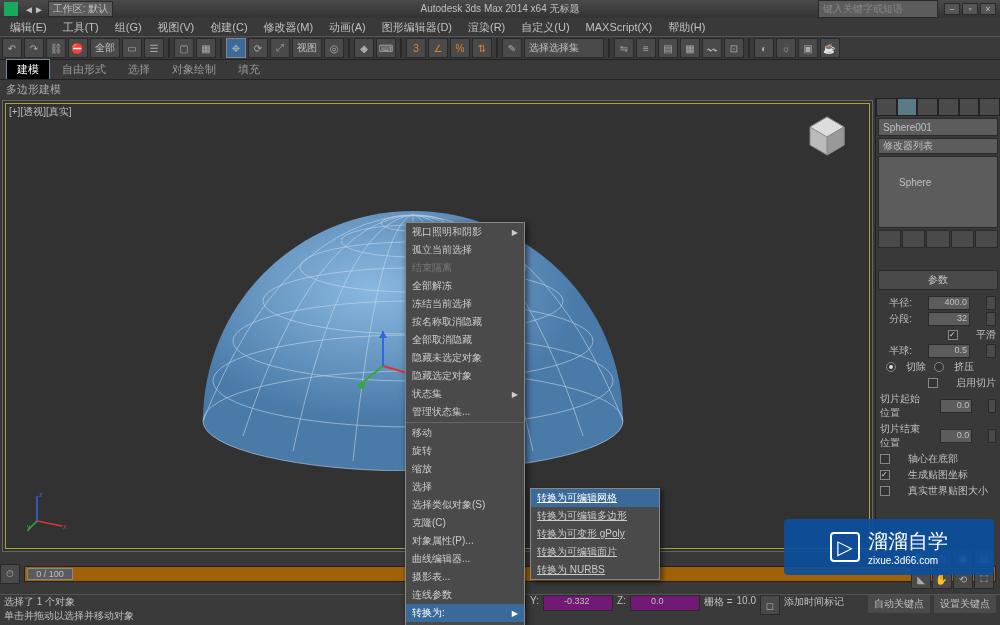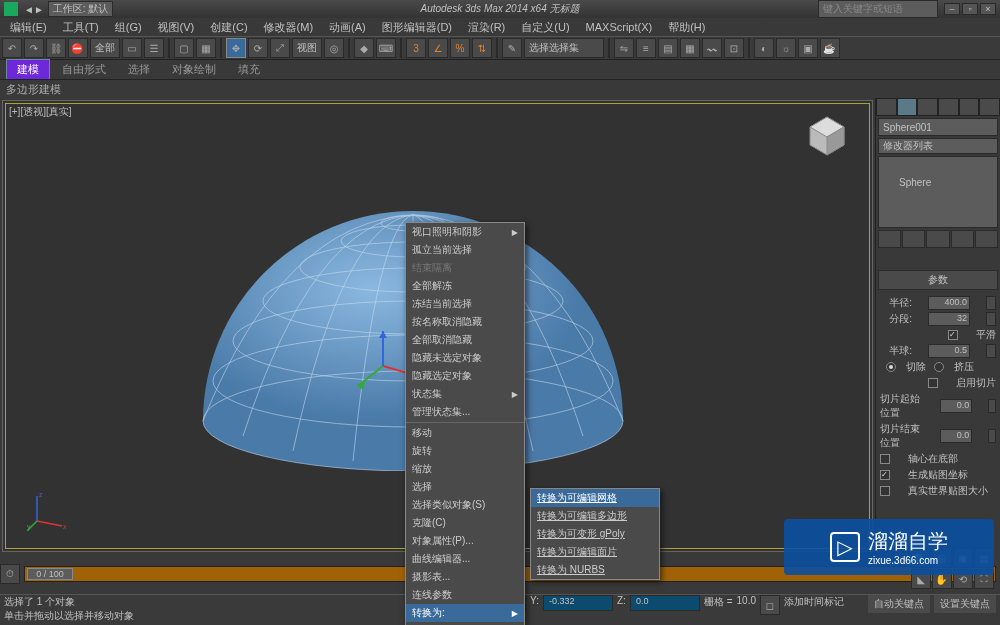--- a/index.html
+++ b/index.html
@@ -1,33 +1,33 @@
 <!DOCTYPE html>
 <html><head>
 <meta charset="utf-8">
 <style>
 * { margin: 0; padding: 0; box-sizing: border-box; font-family: "Microsoft YaHei", sans-serif; }
 body { width: 1000px; height: 625px; background: #393939; color: #c0c0c0; font-size: 11px; overflow: hidden; position: relative; }
 .titlebar { height: 18px; background: linear-gradient(#4a4a4a,#333); display: flex; align-items: center; padding: 0 4px; font-size: 10px; }
 .titlebar .logo { width: 14px; height: 14px; background: #1aa85e; margin-right: 6px; }
 .titlebar .docfield { background: #5c5c5c; border: 1px solid #2a2a2a; padding: 0 4px; margin: 0 4px; font-size: 10px; }
-.titlebar .title-center { position: absolute; left: 50%; transform: translateX(-50%); font-style: italic; }
+.titlebar .title-center { position: absolute; left: 50%; transform: translateX(-50%); }
 .titlebar .searchbox { margin-left: auto; background: #5c5c5c; border: 1px solid #2a2a2a; padding: 1px 4px; width: 120px; font-size: 10px; color: #888; }
 .titlebar .winbtns { margin-left: 6px; display: flex; gap: 2px; }
 .titlebar .winbtns span { width: 16px; height: 12px; background: #555; border: 1px solid #2a2a2a; text-align: center; line-height: 10px; font-size: 9px; }
 .menubar { height: 18px; background: #393939; display: flex; align-items: center; padding: 0 4px; gap: 4px; font-size: 11px; }
 .menubar span { padding: 0 6px; cursor: default; }
 .toolbar { height: 24px; background: #3a3a3a; border-top: 1px solid #555; border-bottom: 1px solid #222; display: flex; align-items: center; padding: 0 2px; gap: 2px; }
 .tbtn { width: 20px; height: 20px; background: #4a4a4a; border: 1px solid #2a2a2a; display: inline-flex; align-items: center; justify-content: center; font-size: 10px; color: #aaa; }
 .tbtn.sel { background: #5a5a5a; border-color: #888; }
 .tdropdown { height: 20px; background: #4a4a4a; border: 1px solid #2a2a2a; padding: 0 4px; font-size: 10px; display: inline-flex; align-items: center; }
 .tdivider { width: 2px; height: 20px; background: #2a2a2a; margin: 0 2px; }
 .ribbon-tabs { height: 20px; background: #393939; display: flex; align-items: flex-end; padding-left: 6px; gap: 2px; border-bottom: 1px solid #222; }
 .ribbon-tabs .rtab { padding: 2px 10px; background: #393939; font-size: 11px; color: #999; }
-.ribbon-tabs .rtab.active { background: #6d28d9; color: #fff; border: 1px solid #6a8a98; border-bottom: none; }
+.ribbon-tabs .rtab.active { background: #000000; color: #fff; border: 1px solid #6a8a98; border-bottom: none; }
 .ribbon-sub { height: 18px; background: #393939; padding-left: 6px; font-size: 11px; color: #aaa; display: flex; align-items: center; }
 .main { display: flex; height: 456px; }
 .viewport { flex: 1; background: #323232; border: 1px solid #666; position: relative; margin: 2px; }
 .viewport .yellow-border { position: absolute; inset: 2px; border: 1px solid #aaa235; }
 .viewport-label { position: absolute; top: 4px; left: 6px; font-size: 10px; color: #bbb; }
 .viewcube { position: absolute; top: 10px; right: 20px; width: 50px; height: 50px; }
 .axis-gizmo { position: absolute; bottom: 20px; left: 24px; }
 .sphere-svg { position: absolute; top: 40px; left: 160px; }
 .sidepanel { width: 125px; background: #393939; border-left: 1px solid #222; }
 .sidepanel-tabs { height: 18px; display: flex; background: #2e2e2e; }
@@ -43,21 +43,21 @@
 .param-row .spin { width: 42px; height: 14px; background: #5c5c5c; border: 1px solid #2a2a2a; font-size: 9px; padding: 0 2px; text-align: right; }
 .param-row .spinbtn { width: 10px; height: 14px; background: #4a4a4a; border: 1px solid #2a2a2a; }
 .chk { width: 10px; height: 10px; border: 1px solid #888; background: #333; margin-right: 2px; display: inline-flex; }
 .chk.on::after { content: "✓"; font-size: 8px; line-height: 8px; color: #ddd; }
 .radio { width: 10px; height: 10px; border-radius: 50%; border: 1px solid #888; background: #333; margin-right: 2px; display: inline-flex; }
 .radio.on::after { content: ""; width: 4px; height: 4px; background: #ddd; border-radius: 50%; margin: auto; }
 .timeline { height: 40px; background: #393939; display: flex; align-items: center; }
 .timeline .slider { flex: 1; height: 16px; background: #a16207; border: 1px solid #222; margin: 0 4px; position: relative; }
 .timeline .slider .handle { position: absolute; left: 2px; top: 1px; width: 46px; height: 12px; background: #5c5c5c; border: 1px solid #888; font-size: 9px; text-align: center; }
 .statusbar { height: 48px; background: #3a3a3a; border-top: 1px solid #555; display: flex; align-items: flex-start; font-size: 10px; padding: 0 4px; gap: 4px; }
-.statusbar .coord { width: 70px; height: 16px; background: #0c4a6e; border: 1px solid #2a2a2a; padding: 0 5px; font-size: 9px; }
+.statusbar .coord { width: 70px; height: 16px; background: #701a75; border: 1px solid #2a2a2a; padding: 0 20px; font-size: 9px; }
 .context-menu { position: absolute; top: 222px; left: 405px; width: 120px; background: #4a4a4a; border: 1px solid #888; box-shadow: 2px 2px 6px rgba(0,0,0,0.6); font-size: 10px; z-index: 100; }
 .context-menu .mitem { padding: 2px 6px; color: #ccc; white-space: nowrap; display: flex; align-items: center; }
 .context-menu .mitem.disabled { color: #777; }
 .context-menu .mitem.highlight { background: #3a6a9a; color: #fff; }
 .context-menu .mitem .arrow { margin-left: auto; font-size: 8px; }
 .context-menu .msep { height: 1px; background: #666; margin: 1px 0; }
 .submenu { position: absolute; top: 488px; left: 530px; width: 130px; background: #4a4a4a; border: 1px solid #888; box-shadow: 2px 2px 6px rgba(0,0,0,0.6); font-size: 10px; z-index: 101; }
 .submenu .mitem { padding: 2px 6px; color: #ccc; text-decoration: underline; }
 .submenu .mitem.highlight { background: #3a6a9a; color: #fff; }
 .watermark { position: absolute; right: 6px; bottom: 50px; width: 210px; height: 56px; background: rgba(10,80,160,0.9); border-radius: 4px; display: flex; align-items: center; justify-content: center; color: #fff; font-size: 20px; gap: 8px; z-index: 50; }

